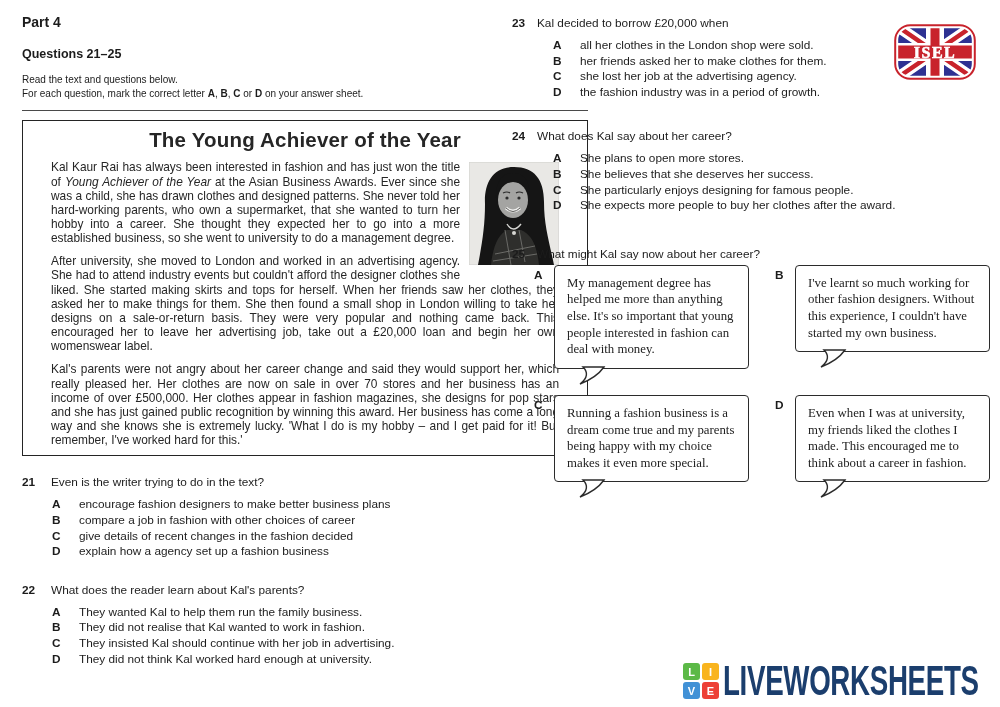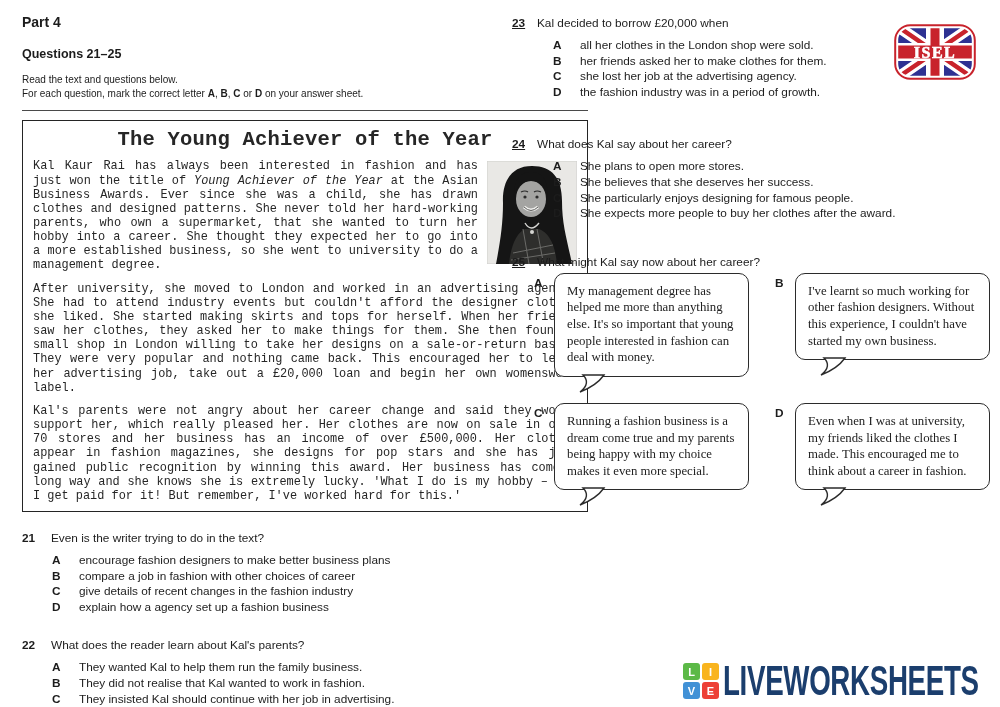--- a/index.html
+++ b/index.html
@@ -10,48 +10,48 @@
   .col-left{position:absolute;left:22px;top:14px;width:566px;}
   .col-right{position:absolute;left:512px;top:16px;width:478px;}
 
   .part{font-size:14px;font-weight:bold;margin:0 0 17px;}
   .range{font-size:12.5px;font-weight:bold;margin:0 0 12px;}
   .instr{font-size:10px;line-height:1.42;margin:0;}
   .instr b{font-weight:bold;}
   .divider{border:none;border-top:1.8px solid #4a4a4a;margin:9px 0 0;}
 
   .article-box{
-    margin-top:9px;border:1.8px solid #242424;padding:4px 10px 6px;
-    font-family:Liberation Mono, monospace;color:#262626;background:#fff;
+    margin-top:9px;border:1.8px solid #242424;padding:4px 28px 6px;
+    font-family:Liberation Sans, sans-serif;color:#262626;background:#fff;
   }
   .article-title{text-align:center;font-size:20.5px;font-weight:bold;margin:3px 0 8px;letter-spacing:0.2px;}
   .article-box p{font-size:11.9px;line-height:1.19;margin:0 0 9px;text-align:justify;}
   .article-box p.last{margin-bottom:2px;}
   .photo{float:right;width:90px;height:103px;margin:2px 0 4px 9px;}
 
   .question{font-size:11.8px;}
   .q-head{display:flex;}
   .q-num{flex:0 0 29px;font-weight:bold;}
   .q-text{flex:1;}
   .options{margin:8px 0 0 30px;}
   .option{display:flex;line-height:15.6px;}
   .opt-letter{flex:0 0 27px;font-weight:bold;}
   .opt-text{flex:1;}
   .q21{margin-top:19px;}
   .q22{margin-top:23px;}
-  .col-right .q-num{flex-basis:25px;text-decoration:underline;}
+  .col-right .q-num{flex-basis:25px;}
   .col-right .options{margin-left:41px;}
-  .q24{margin-top:37px;}
+  .q24{margin-top:29px;}
   .q25{margin-top:33px;}
 
   .bubbles{display:grid;grid-template-columns:1fr 1fr;column-gap:26px;row-gap:26px;margin:4px 0 0 22px;}
   .bubble-cell{display:flex;align-items:flex-start;gap:7px;}
   .bubble-letter{font-weight:bold;font-size:11.8px;flex:0 0 13px;padding-top:3px;}
   .bubble{
-    position:relative;flex:1;border:1.5px solid #2b2b2b;border-radius:10px;background:#fff;
+    position:relative;flex:1;border:1.5px solid #2b2b2b;border-radius:4px;background:#fff;
     padding:9px 12px 10px;font-family:"Liberation Serif",serif;font-size:12.8px;line-height:1.3;color:#222;
   }
   .tail{position:absolute;left:22px;bottom:-17px;width:36px;height:19px;}
 
   .isel{position:absolute;left:894px;top:24px;width:82px;height:56px;}
 
   .lws{position:absolute;left:683px;top:661px;display:flex;align-items:center;gap:4px;}
   .lws-tiles{display:grid;grid-template-columns:17px 17px;grid-auto-rows:17px;gap:2px;}
   .lws-tile{border-radius:3px;color:#fff;font-size:11px;font-weight:bold;display:flex;align-items:center;justify-content:center;}
   .tile-l{background:#5cb947;}
@@ -108,21 +108,21 @@
       <div class="option">
           <span class="opt-letter">A</span>
           <span class="opt-text">encourage fashion designers to make better business plans</span>
         </div>
       <div class="option">
           <span class="opt-letter">B</span>
           <span class="opt-text">compare a job in fashion with other choices of career</span>
         </div>
       <div class="option">
           <span class="opt-letter">C</span>
-          <span class="opt-text">give details of recent changes in the fashion industry</span>
+          <span class="opt-text">give details of recent changes in the fashion decided</span>
         </div>
       <div class="option">
           <span class="opt-letter">D</span>
           <span class="opt-text">explain how a agency set up a fashion business</span>
         </div>
     </div>
   </div>
 
   <div class="question q22">
     <div class="q-head">

